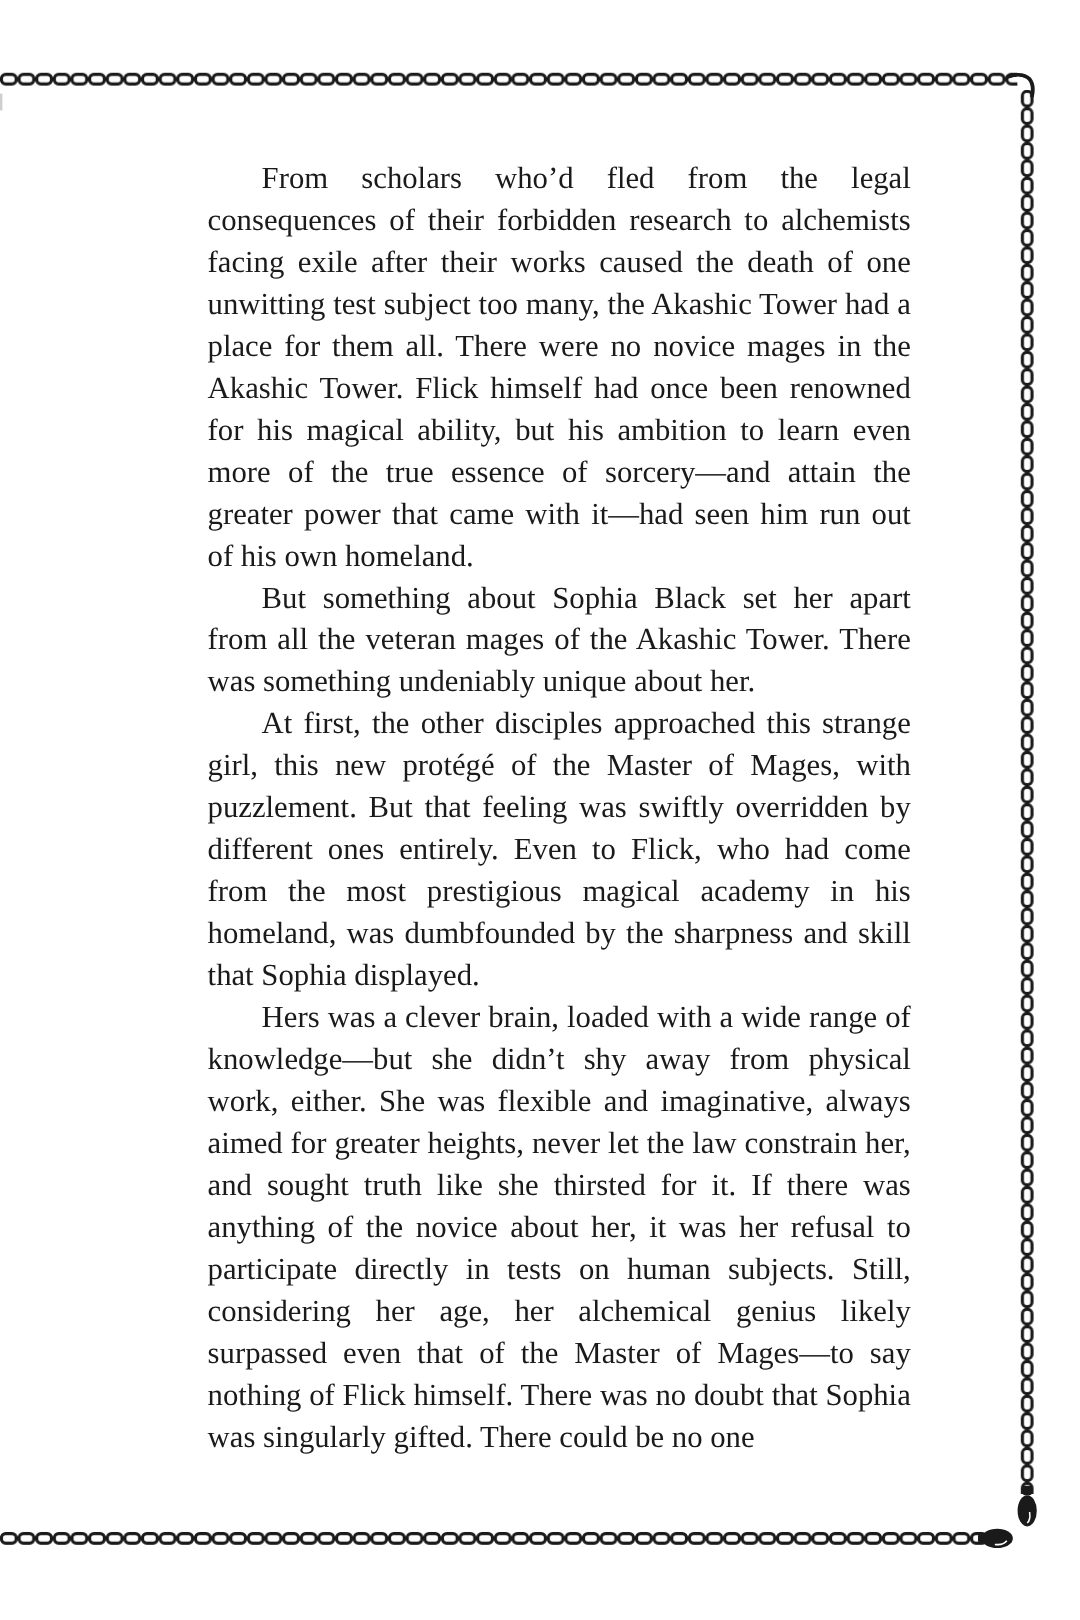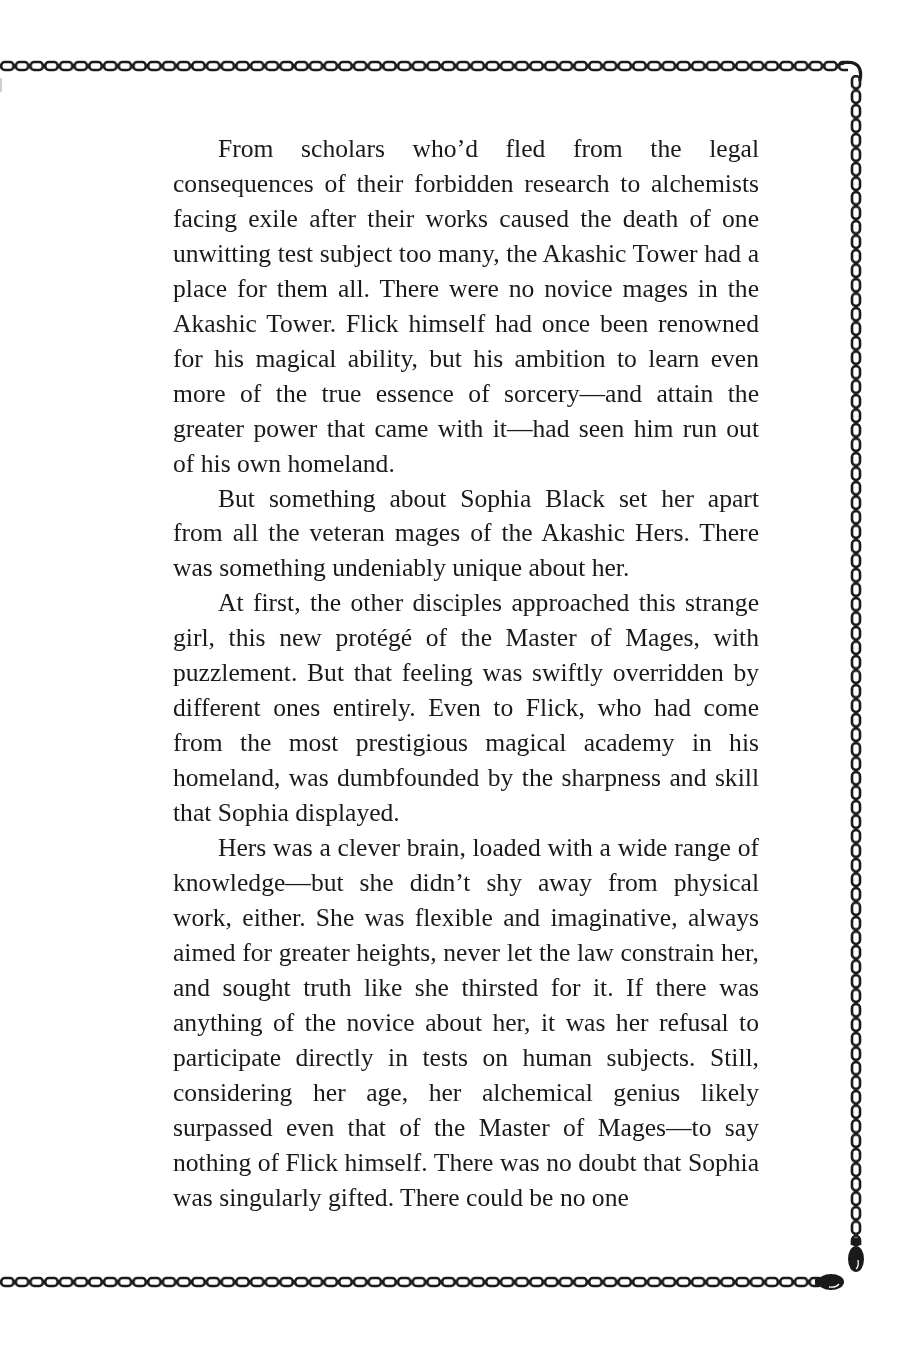--- a/index.html
+++ b/index.html
@@ -119,18 +119,18 @@
   <svg class="weight-bottom" viewBox="0 0 30 20">
     <ellipse cx="16" cy="10" rx="13" ry="8" fill="#1a1a1a"></ellipse>
     <rect x="0" y="6" width="6" height="8" rx="2" fill="#1a1a1a"></rect>
     <path d="M14 15 Q21 16 24 12" fill="none" stroke="#ffffff" stroke-width="1.3"></path>
   </svg>
 
   <div class="left-tick"></div>
 
   <div class="text-block">
     <p>From scholars who’d fled from the legal consequences of their forbidden research to alchemists facing exile after their works caused the death of one unwitting test subject too many, the Akashic Tower had a place for them all. There were no novice mages in the Akashic Tower. Flick himself had once been renowned for his magical ability, but his ambition to learn even more of the true essence of sorcery—and attain the greater power that came with it—had seen him run out of his own homeland.</p>
-    <p>But something about Sophia Black set her apart from all the veteran mages of the Akashic Hers. There was something undeniably unique about her.</p>
+    <p>But something about Sophia Black set her apart from all the veteran mages of the Akashic Tower. There was something undeniably unique about her.</p>
     <p>At first, the other disciples approached this strange girl, this new protégé of the Master of Mages, with puzzlement. But that feeling was swiftly overridden by different ones entirely.  Even to Flick, who had come from the most prestigious magical academy in his homeland, was dumbfounded by the sharpness and skill that Sophia displayed.</p>
     <p>Hers was a clever brain, loaded with a wide range of knowledge—but she didn’t shy away from physical work, either. She was flexible and imaginative, always aimed for greater heights, never let the law constrain her, and sought truth like she thirsted for it. If there was anything of the novice about her, it was her refusal to participate directly in tests on human subjects. Still, considering her age, her alchemical genius likely surpassed even that of the Master of Mages—to say nothing of Flick himself. There was no doubt that Sophia was singularly gifted. There could be no one</p>
   </div>
 
 </div>
 
 </body></html>

